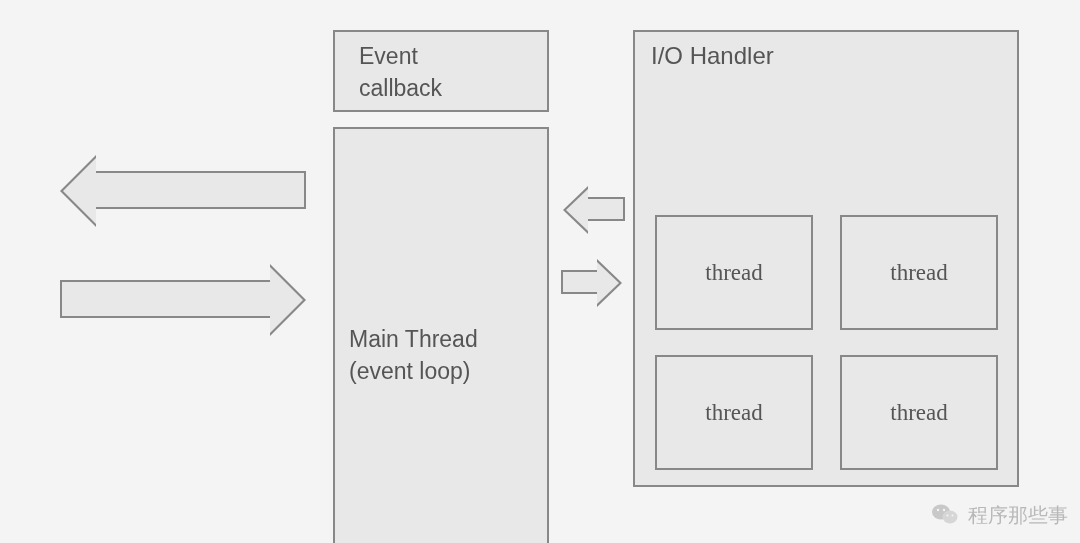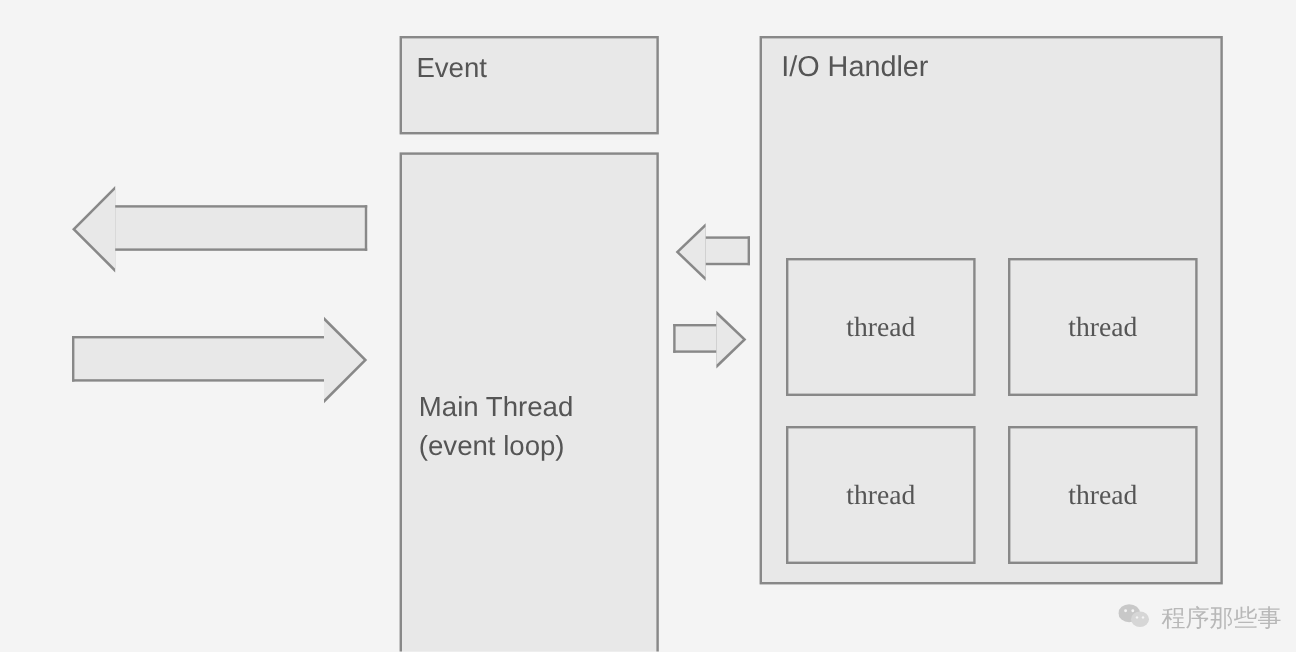--- a/index.html
+++ b/index.html
@@ -19,21 +19,21 @@
       position: absolute;
       background: #e8e8e8;
       border: 2px solid #888;
       color: #555;
     }
     .event-callback {
       left: 333px;
       top: 30px;
       width: 216px;
       height: 82px;
-      padding: 8px 12px;
+      padding: 8px 24px;
       font-size: 23px;
       line-height: 1.4;
     }
     .main-thread {
       left: 333px;
       top: 127px;
       width: 216px;
       height: 456px;
       display: flex;
       align-items: center;
@@ -183,20 +183,21 @@
       display: inline-block;
       vertical-align: middle;
       margin-right: 4px;
     }
   </style>
 </head>
 <body>
 
 <div class="box event-callback">
   <div>Event</div>
+  <div>callback</div>
 </div>
 
 <div class="box main-thread">
   <div>
     <div>Main Thread</div>
     <div>(event loop)</div>
   </div>
 </div>
 
 <div class="box io-handler">

